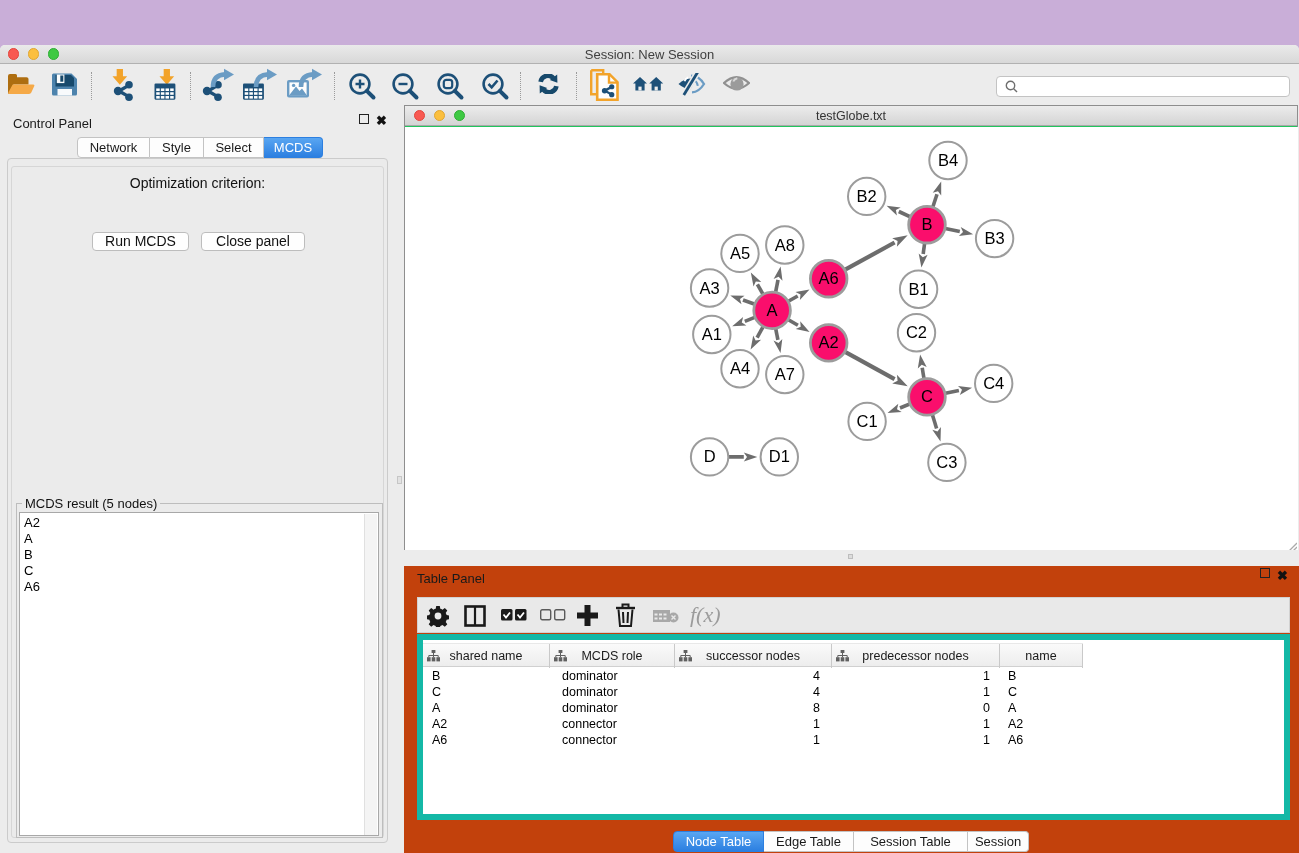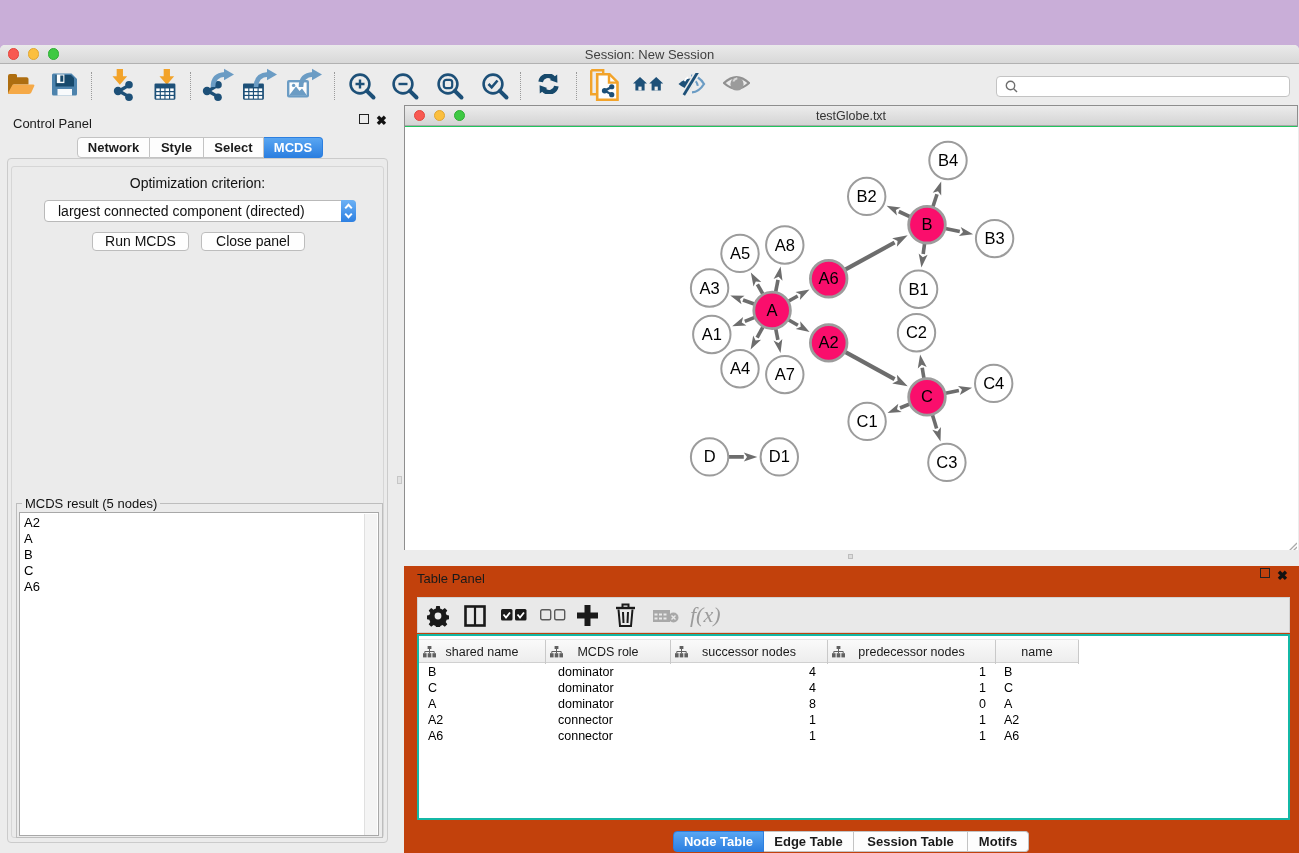--- a/index.html
+++ b/index.html
@@ -26,21 +26,21 @@
 #searchbox { position:absolute; left:996px; top:11px; width:294px; height:21px; background:#fff;
   border:1px solid #c3c3c3; border-radius:4px; }
 
 #cpanel { position:absolute; left:0; top:60px; width:391px; height:757px; background:#ececec; }
 #cpanel .hdr { position:absolute; left:13px; top:11px; font-size:13px; color:#1a1a1a; }
 .winbtn-sq { position:absolute; top:9px; width:9.5px; height:9.5px; border:1.5px solid #222; background:transparent; }
 .winbtn-x { position:absolute; top:8px; font-size:13px; font-weight:bold; color:#111; }
 
 .tabrow { position:absolute; display:flex; height:21px; }
 .tab { height:21px; line-height:20px; font-size:13px; text-align:center; background:#fdfdfd;
-  border:1px solid #c3c3c3; border-left:none; color:#1a1a1a;font-weight:bold; }
+  border:1px solid #c3c3c3; border-left:none; color:#1a1a1a; }
 .tab.first { border-left:1px solid #c3c3c3; border-radius:4px 0 0 4px; }
 .tab.last { border-radius:0 4px 4px 0; }
 .tab.sel { background:linear-gradient(#59a6f2,#2c7fe0); color:#fff; border-color:#2c7fe0; }
 #cp-outer { position:absolute; left:7px; top:53px; width:381px; height:685px;
   border:1px solid #cbcbcb; border-radius:4px; background:#ebebeb; }
 #cp-inner { position:absolute; left:3px; top:7px; width:373px; height:672px;
   border:1px solid #d6d6d6; border-radius:3px; background:#ebebeb; }
 #optlabel { position:absolute; left:0; width:100%; top:8px; text-align:center; font-size:14px; color:#111; }
 #dropdown { position:absolute; left:32px; top:33px; width:312px; height:22px; background:#fff;
   border:1px solid #b9b9b9; border-radius:4px; font-size:14px; color:#111; line-height:20px; padding-left:13px; }
@@ -69,21 +69,21 @@
 #canvas { position:absolute; left:0; top:21px; width:893px; height:426px; background:#fff; }
 
 #hdiv { position:absolute; left:404px; top:505px; width:895px; height:12px; background:#ececec; }
 #hdiv .knob { position:absolute; left:444px; top:4px; width:5px; height:5px; background:#dcdcdc; border:1px solid #bdbdbd; }
 
 #tpanel { position:absolute; left:404px; top:521px; width:895px; height:296px; background:#c2410c; }
 #tpanel .hdr { position:absolute; left:13px; top:5px; font-size:13px; color:#1a1a1a; }
 #ttoolbar { position:absolute; left:13px; top:31px; width:873px; height:36px; background:#e9e9e9;
   border:1px solid #d2d2d2; }
 #ttable { position:absolute; left:13px; top:68px; width:873px; height:186px; background:#fff;
-  border:2px solid #14b8a6; }
+  border:6px solid #14b8a6; }
 #thead { position:absolute; left:0; top:3px; width:660px; height:24px;
   background:linear-gradient(#fafafa,#ededed); border-bottom:1px solid #d0d0d0; border-top:1px solid #e8e8e8; }
 .thcell { position:absolute; top:0; height:24px; border-right:1px solid #c9c9c9; }
 .thcell .txt { position:absolute; left:0; right:0; top:5px; text-align:center; font-size:12.5px; color:#1a1a1a; }
 .trow { position:absolute; font-size:12.5px; color:#000; height:16px; line-height:16px; }
 
 #btabs { position:absolute; left:269px; top:265px; }
 
 #statusbar { position:absolute; left:0; top:813px; width:1299px; height:32px; background:#ececec;
   border-top:1px solid #c0c0c0; }
@@ -275,28 +275,20 @@
   <div class="winbtn-x" style="left:376px">✖</div>
   <div class="tabrow" style="left:77px; top:32px;">
     <div class="tab first" style="width:73px">Network</div>
     <div class="tab" style="width:54px">Style</div>
     <div class="tab" style="width:60px">Select</div>
     <div class="tab sel last" style="width:59px">MCDS</div>
   </div>
   <div id="cp-outer">
     <div id="cp-inner">
       <div id="optlabel">Optimization criterion:</div>
-      <div id="dropdown">largest connected component (directed)
-        <div id="dd-btn">
-          <svg width="15" height="22" viewBox="0 0 15 22">
-            <path d="M4.2 8.4 L7.5 4.8 L10.8 8.4" fill="none" stroke="#fff" stroke-width="2"></path>
-            <path d="M4.2 13.6 L7.5 17.2 L10.8 13.6" fill="none" stroke="#fff" stroke-width="2"></path>
-          </svg>
-        </div>
-      </div>
       <div class="btn" style="left:80px; top:65px; width:97px;">Run MCDS</div>
       <div class="btn" style="left:189px; top:65px; width:104px;">Close panel</div>
       <div id="mcdsbox">
         <div id="mcdslegend">MCDS result (5 nodes)</div>
         <div id="mcdslist">
           <div class="items">A2<br>A<br>B<br>C<br>A6</div>
           <div class="sbar"></div>
         </div>
       </div>
     </div>
@@ -534,21 +526,21 @@
             <div class="trow" style="left:139px;top:92px;width:100px">connector</div>
             <div class="trow" style="left:252px;top:92px;width:145px;text-align:right">1</div>
             <div class="trow" style="left:409px;top:92px;width:158px;text-align:right">1</div>
             <div class="trow" style="left:585px;top:92px;width:70px">A6</div>
           </div>
   </div>
   <div class="tabrow" id="btabs">
     <div class="tab sel first" style="width:91px">Node Table</div>
     <div class="tab" style="width:90px">Edge Table</div>
     <div class="tab" style="width:114px">Session Table</div>
-    <div class="tab last" style="width:61px">Motifs</div>
+    <div class="tab last" style="width:61px">Session</div>
   </div>
 </div>
 
 <div id="statusbar">
   <div id="listbtn">
           <svg width="20" height="14" viewBox="0 0 20 14" style="position:absolute;left:4px;top:2px">
 <g fill="#111">
               <circle cx="1.8" cy="2" r="1.6"></circle>
               <circle cx="1.8" cy="7" r="1.6"></circle>
               <circle cx="1.8" cy="12" r="1.6"></circle>

